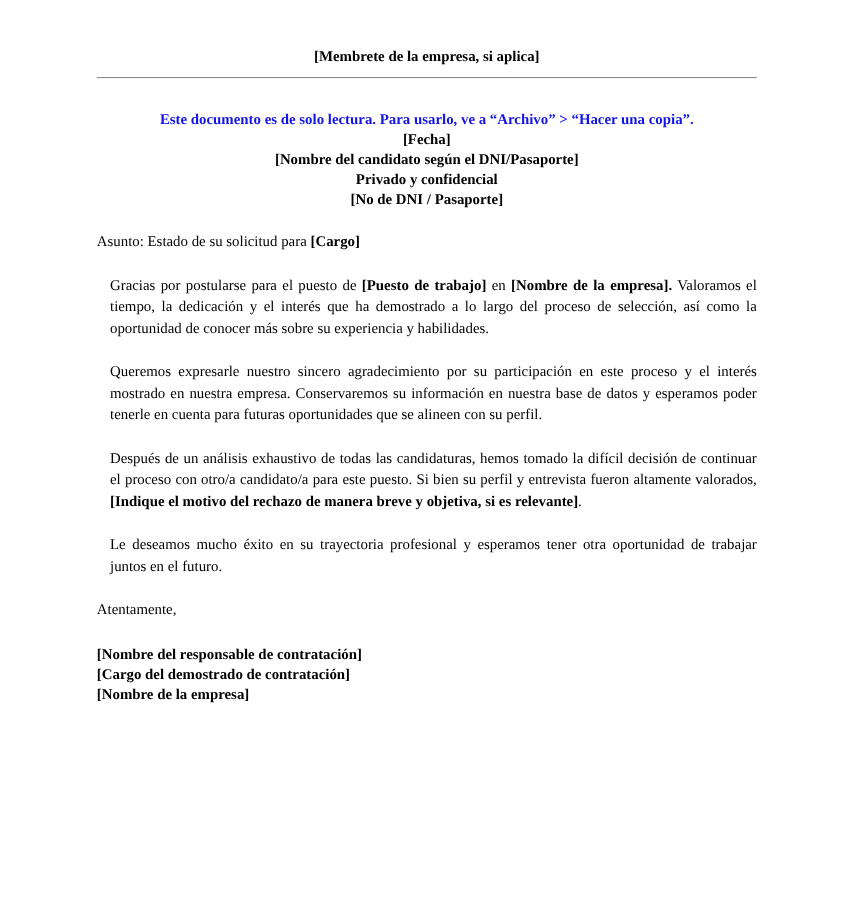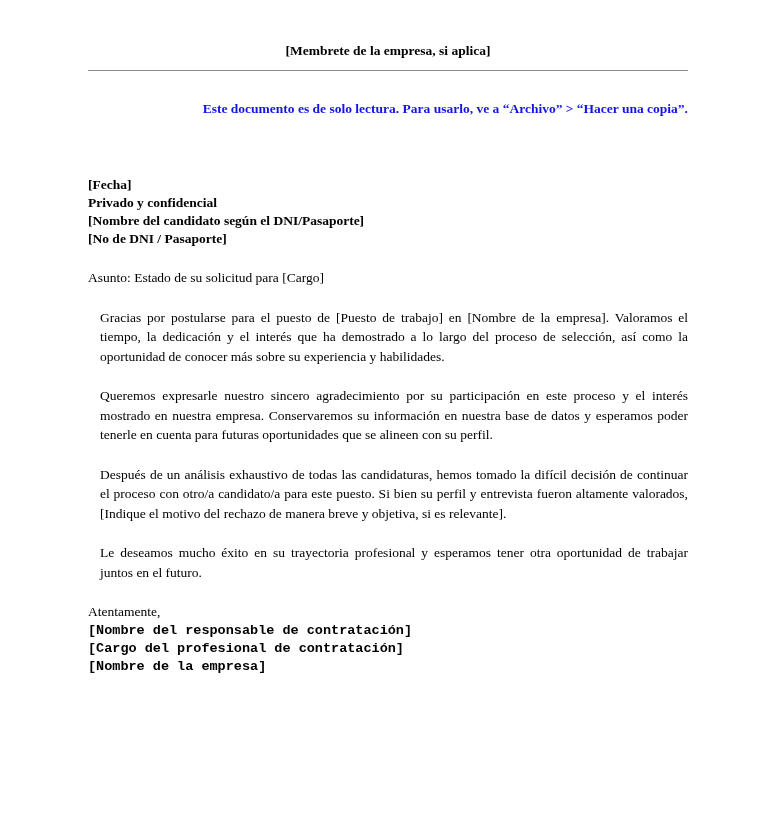--- a/index.html
+++ b/index.html
@@ -27,76 +27,76 @@
     font-weight: 700;
     line-height: 13.5px;
   }
   .divider {
     border: none;
     border-top: 1.5px solid #8c8c8c;
     margin: 12px 0 0 0;
   }
   .notice {
     margin-top: 28px;
-    text-align: right;
+    text-align: center;
     font-weight: 700;
     line-height: 19.5px;
     color: #1414e8;
   }
   .address {
-    margin-top: 58px;
     font-weight: 700;
     line-height: 18px;
+    text-align: center;
   }
   .subject, .salutation, .closing {
     margin-top: 20px;
     line-height: 19.5px;
   }
   p.body {
     margin: 20px 0 0 12px;
     text-align: justify;
     line-height: 19.5px;
   }
-  .b { font-weight: 400; }
+  .b { font-weight: 700; }
   .signature {
+    margin-top: 22px;
     font-weight: 700;
     line-height: 18px;
-    font-family: Liberation Mono, monospace;
   }
 </style>
 </head>
 <body>
 
 <div class="page">
 
   <div class="letterhead">[Membrete de la empresa, si aplica]</div>
 
   <hr class="divider" style="border-top-color: rgb(140, 140, 140);">
 
   <div class="notice" style="color: rgb(20, 20, 232);">Este documento es de solo lectura. Para usarlo, ve a “Archivo” &gt; “Hacer una copia”.</div>
 
   <div class="address">
     <div>[Fecha]</div>
+    <div>[Nombre del candidato según el DNI/Pasaporte]</div>
     <div>Privado y confidencial</div>
-    <div>[Nombre del candidato según el DNI/Pasaporte]</div>
     <div>[No de DNI / Pasaporte]</div>
   </div>
 
   <div class="subject"><span>Asunto: Estado de su solicitud para </span><span class="b">[Cargo]</span></div>
 
 
   <p class="body"><span>Gracias por postularse para el puesto de </span><span class="b">[Puesto de trabajo]</span><span> en </span><span class="b">[Nombre de la empresa].</span><span> Valoramos el tiempo, la dedicación y el interés que ha demostrado a lo largo del proceso de selección, así como la oportunidad de conocer más sobre su experiencia y habilidades.</span></p>
 
   <p class="body"><span>Queremos expresarle nuestro sincero agradecimiento por su participación en este proceso y el interés mostrado en nuestra empresa. Conservaremos su información en nuestra base de datos y esperamos poder tenerle en cuenta para futuras oportunidades que se alineen con su perfil.</span></p>
 
   <p class="body"><span>Después de un análisis exhaustivo de todas las candidaturas, hemos tomado la difícil decisión de continuar el proceso con otro/a candidato/a para este puesto. Si bien su perfil y entrevista fueron altamente valorados, </span><span class="b">[Indique el motivo del rechazo de manera breve y objetiva, si es relevante]</span><span>.</span></p>
 
   <p class="body"><span>Le deseamos mucho éxito en su trayectoria profesional y esperamos tener otra oportunidad de trabajar juntos en el futuro.</span></p>
 
   <div class="closing">Atentamente,</div>
 
   <div class="signature">
     <div>[Nombre del responsable de contratación]</div>
-    <div>[Cargo del profesional de contratación]</div>
+    <div>[Cargo del demostrado de contratación]</div>
     <div>[Nombre de la empresa]</div>
   </div>
 
 </div>
 
 </body></html>

